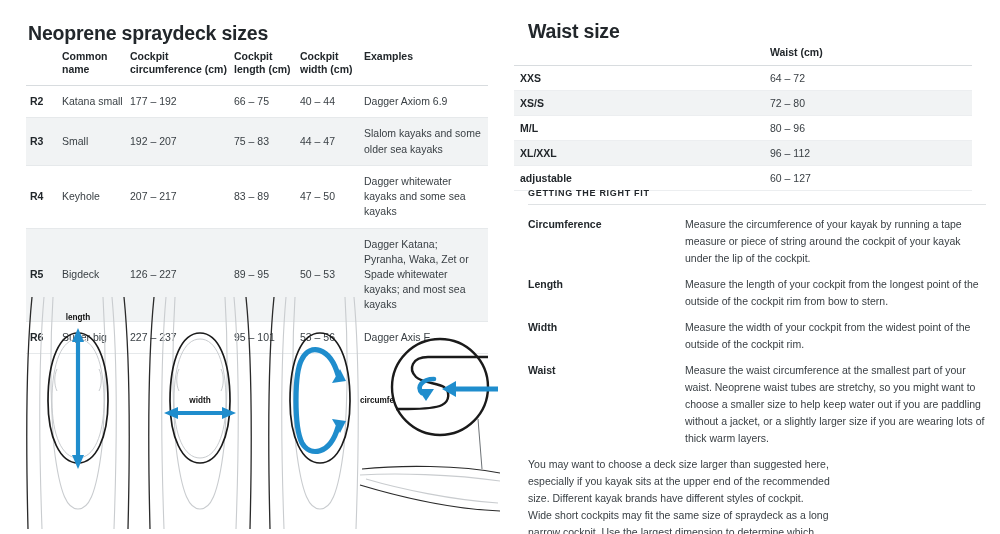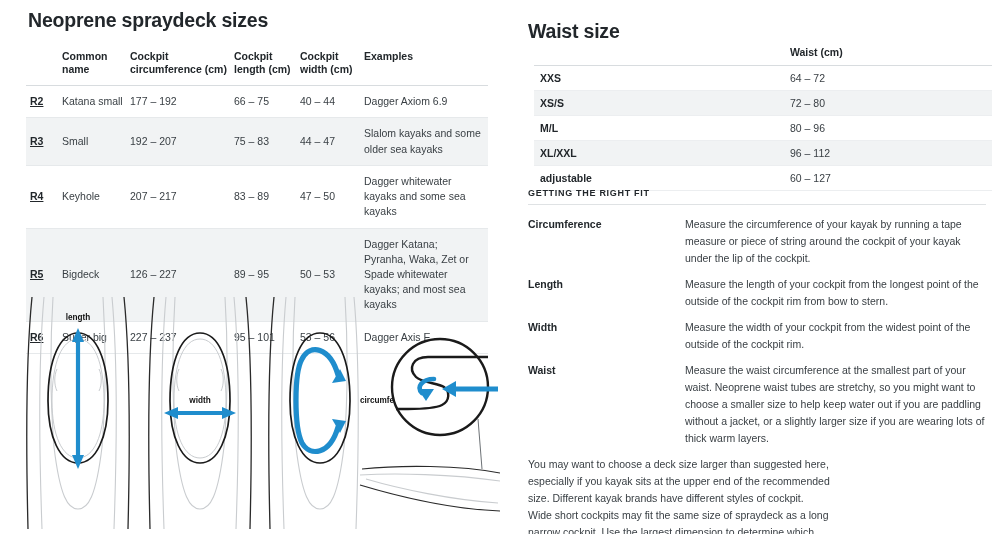--- a/index.html
+++ b/index.html
@@ -34,21 +34,21 @@
     height: 534px;
   }
 
   h1.section-title {
     margin: 0;
     font-size: 19.5px;
     font-weight: bold;
     color: #22272b;
     letter-spacing: -0.2px;
   }
-  .left-title { position: absolute; left: 28px; top: 9px; }
+  .left-title { position: absolute; left: 28px; top: 22px; }
   .right-title { position: absolute; left: 18px; top: 20px; }
 
   
   table.deck {
     position: absolute;
     left: 26px;
     top: 48px;
     width: 462px;
     border-collapse: collapse;
     font-size: 10.5px;
@@ -68,34 +68,33 @@
     vertical-align: middle;
     line-height: 1.45;
     color: #3a4045;
     border-bottom: 1px solid #e6e9eb;
   }
   table.deck tr.alt td { background: #f1f3f4; }
   table.deck td.code {
     font-weight: bold;
     color: #22272b;
     padding-left: 4px;
-    text-decoration: underline;
   }
   table.deck tr:last-child td { border-bottom: 1px solid #e6e9eb; }
   .c-code  { width: 30px; }
   .c-name  { width: 62px; }
   .c-circ  { width: 98px; }
   .c-len   { width: 60px; }
   .c-wid   { width: 58px; }
   .c-ex    { width: auto; }
 
   
   table.waist {
     position: absolute;
-    left: 24px;
+    left: 4px;
     top: 44px;
     width: 458px;
     border-collapse: collapse;
     font-size: 10.5px;
   }
   table.waist th {
     text-align: left;
     font-weight: bold;
     font-size: 10.5px;
     color: #22272b;

